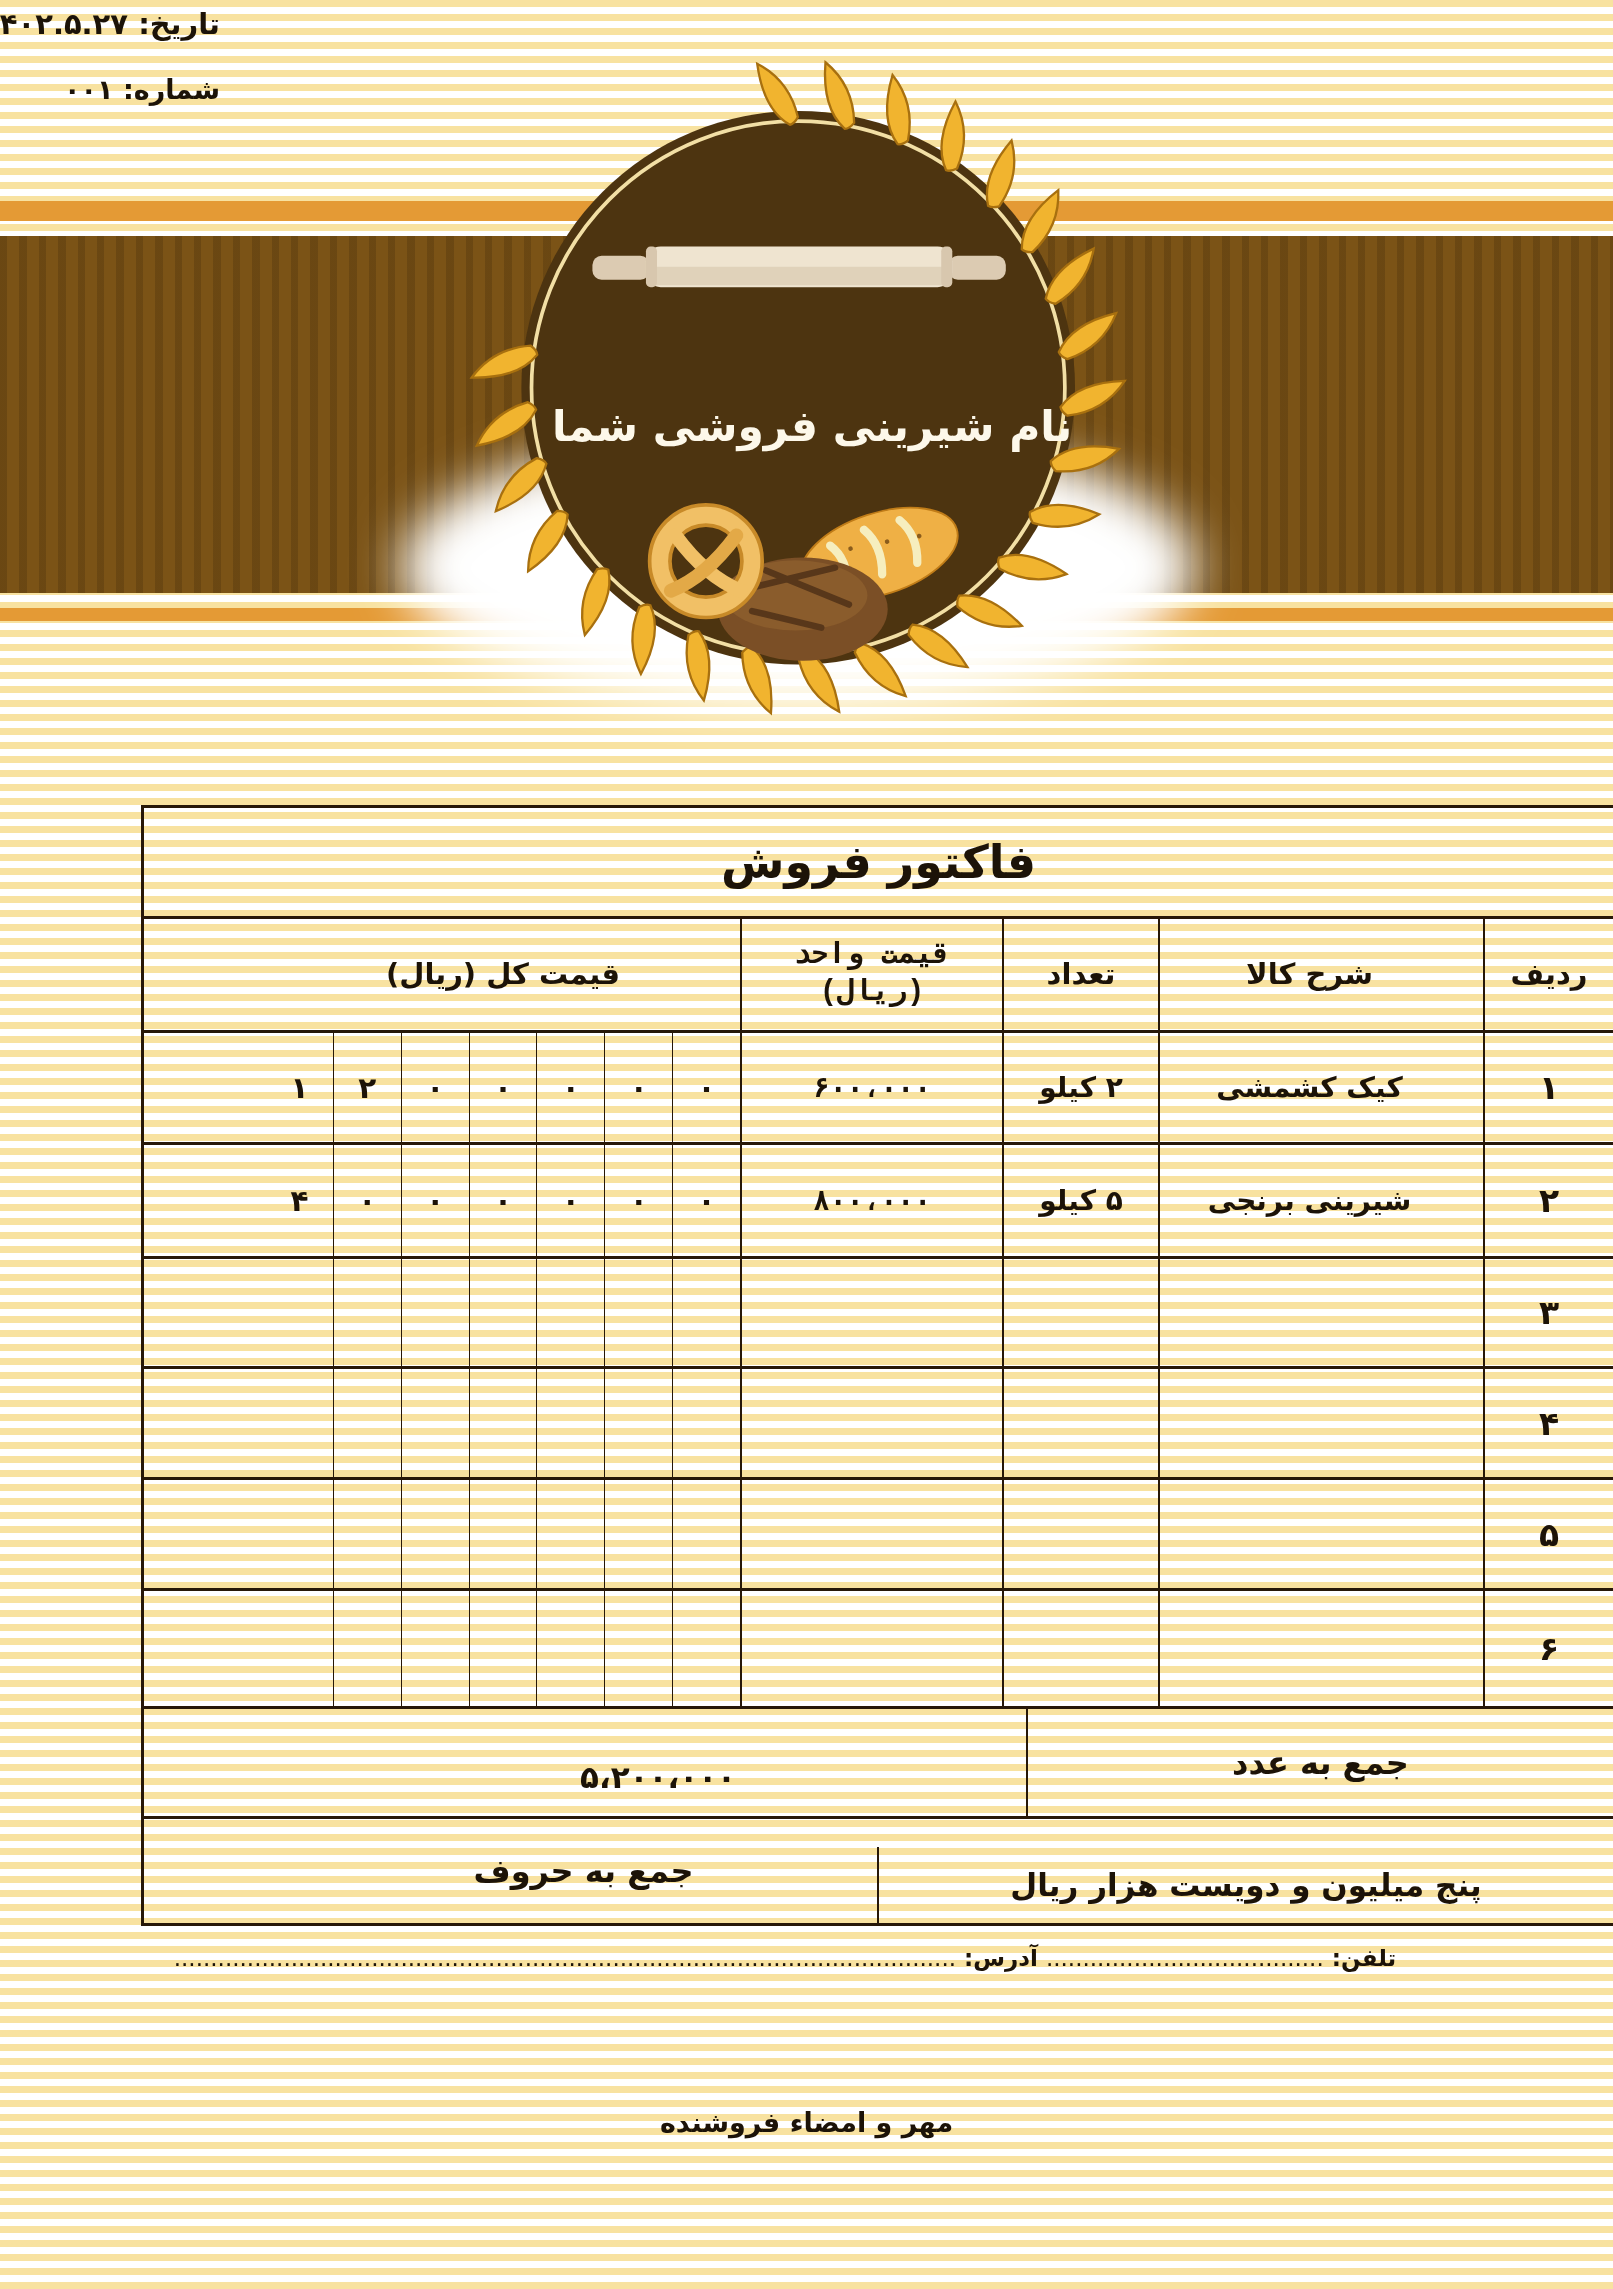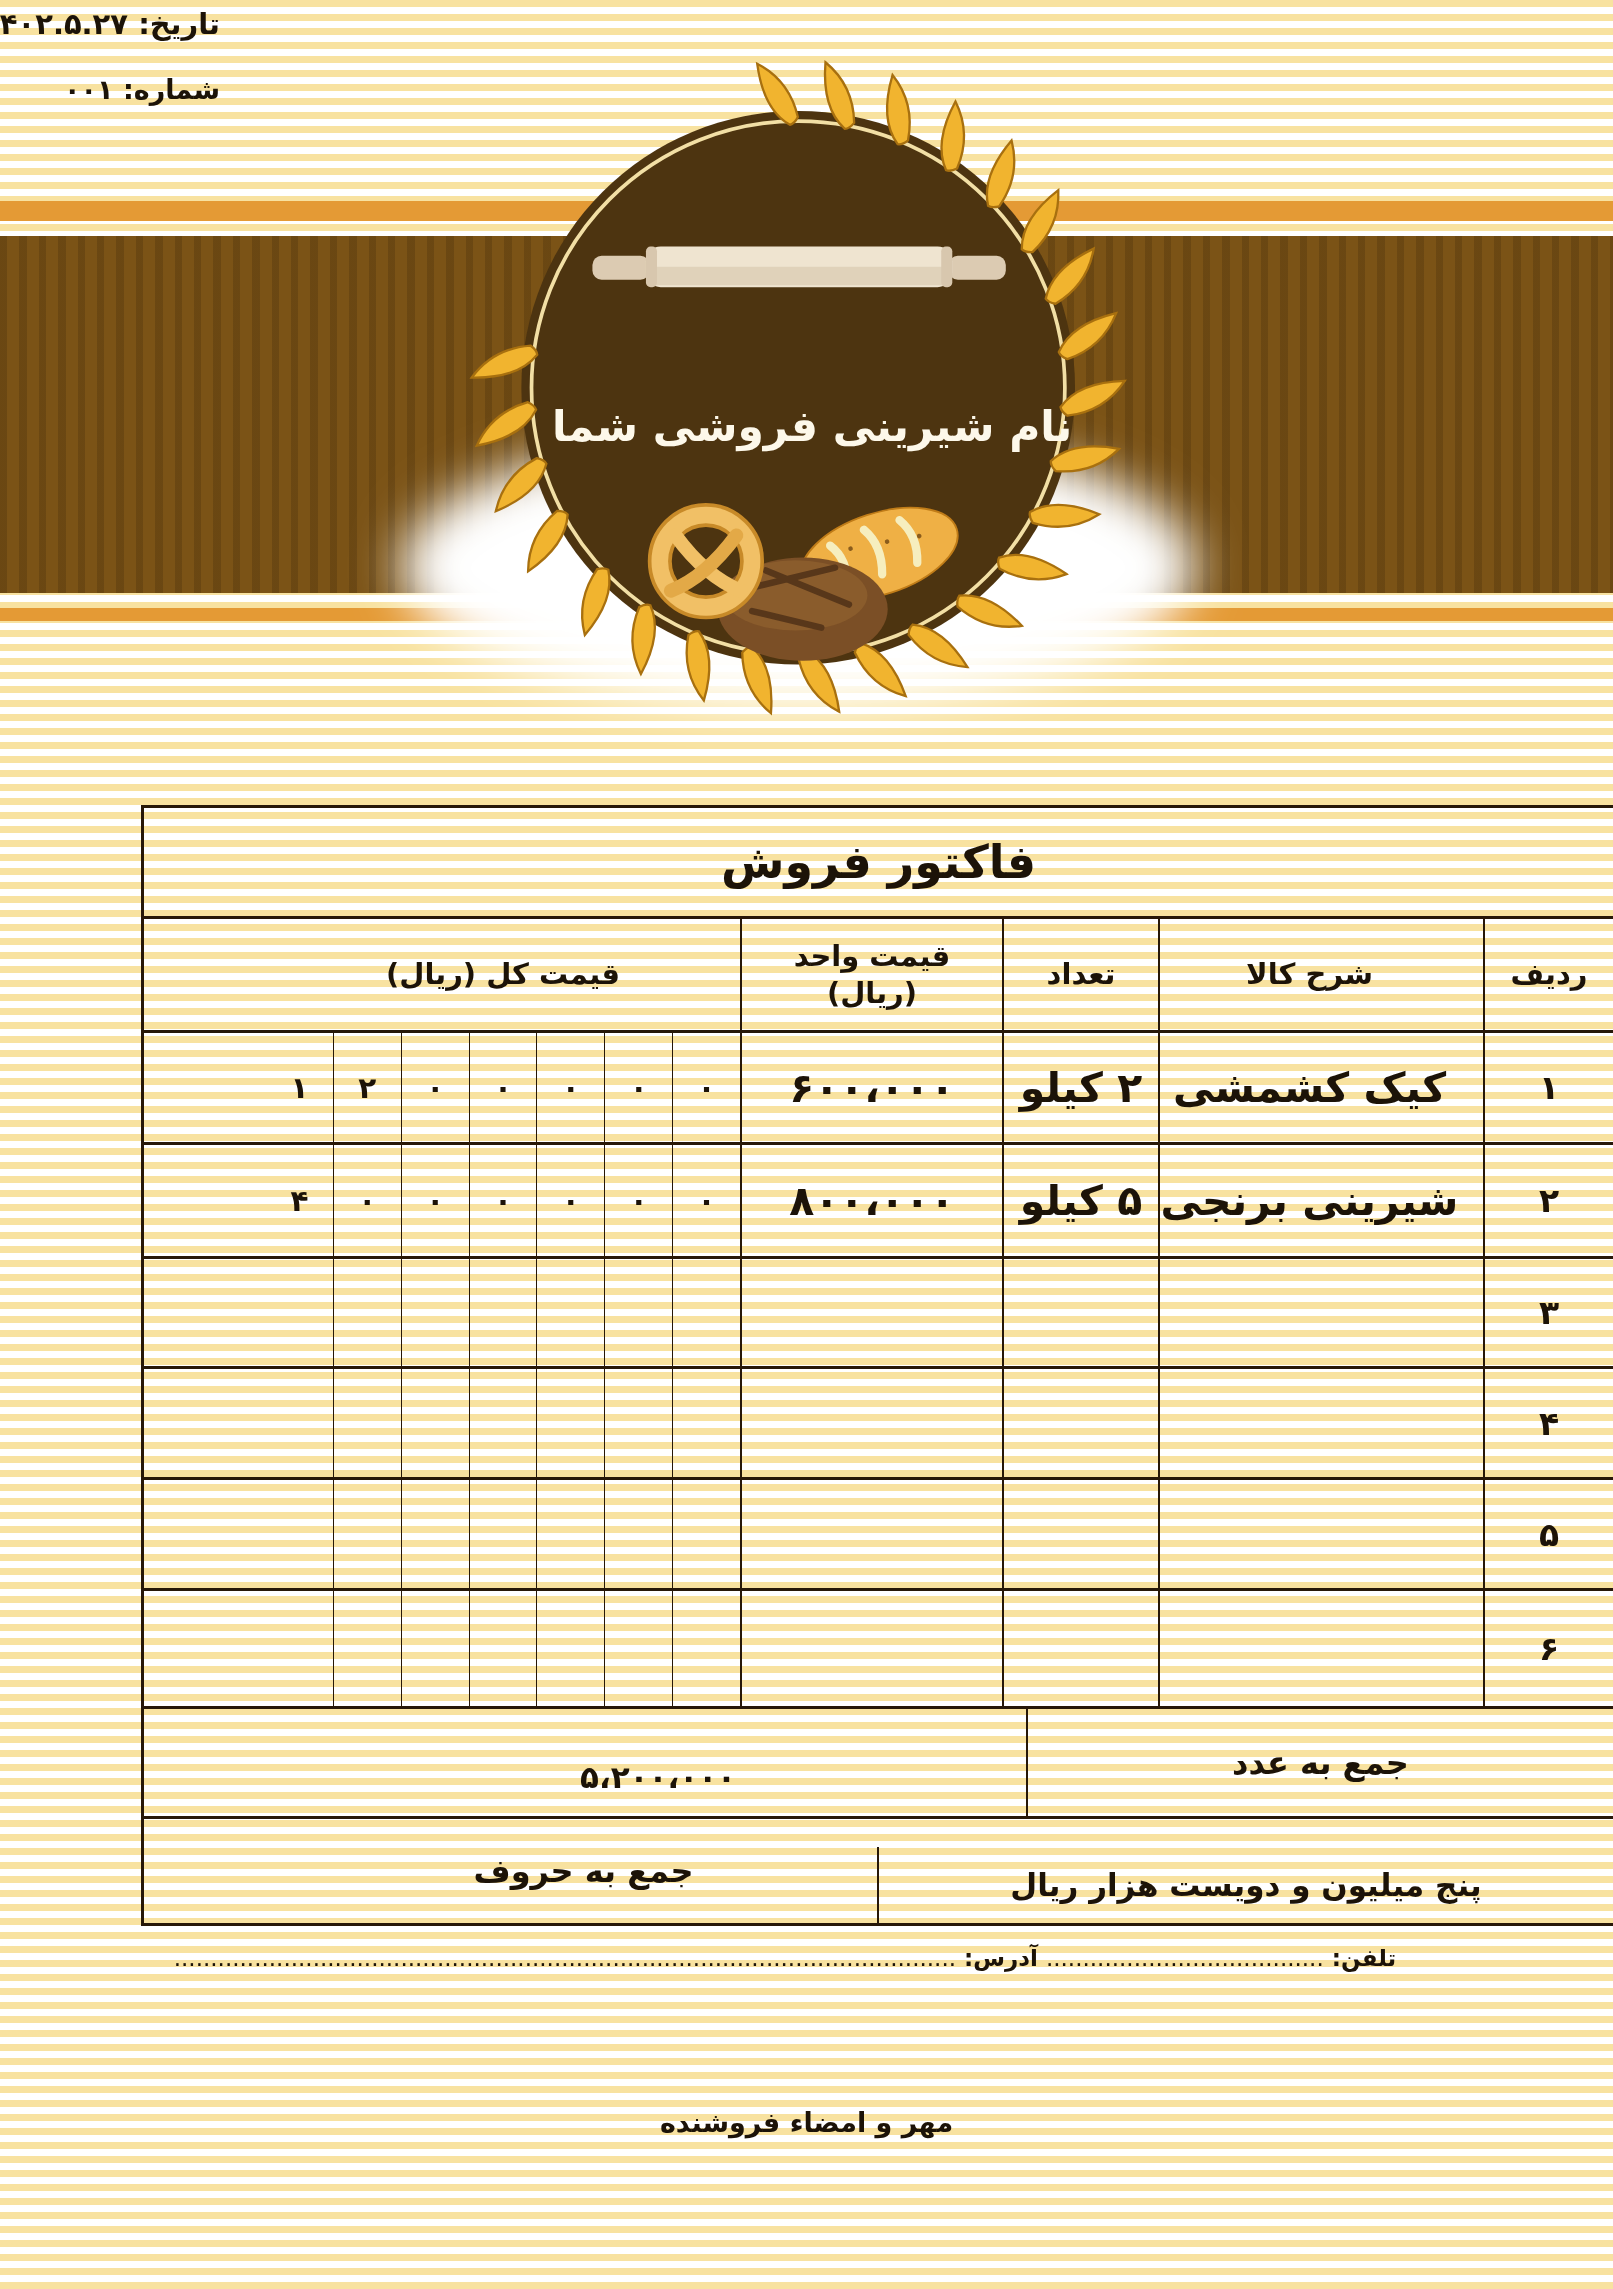--- a/index.html
+++ b/index.html
@@ -48,26 +48,26 @@
     display:flex;align-items:center;justify-content:center;
     text-align:center;
     font-weight:bold;
     overflow:hidden;
   }
   .t-row > .cell:not(:last-child){border-left:2.8px solid #271808;}
   .c-title{width:100%;font-size:46px;letter-spacing:0.9px;}
   .c-row{width:130px;margin-left:24px;}
   .c-desc{width:301px;}
   .c-qty{width:156px;}
-  .c-unit{width:262px;}
+  .c-unit{width:262px;font-family:Liberation Mono, monospace;}
   .c-total{width:474px;}
   .c-merged-right{width:587px;}
   .c-merged-left{width:736px;}
   .hdr{font-size:29px;line-height:1.25;}
-  .cell-data{font-size:41px;}
+  .cell-data{font-size:28px;}
   .row-no{font-size:33px;}
   .digits{display:flex;direction:ltr;width:474px;height:100%;}
   .digit{
     flex:1 1 0;box-sizing:border-box;
     display:flex;align-items:center;justify-content:center;
     font-size:29.5px;font-weight:bold;
   }
   .digits .digit:not(:first-child){border-left:1.8px solid #271808;}
   .totals-label{font-size:32px;}
   .totals-value{font-size:31px;margin-top:28px;}

